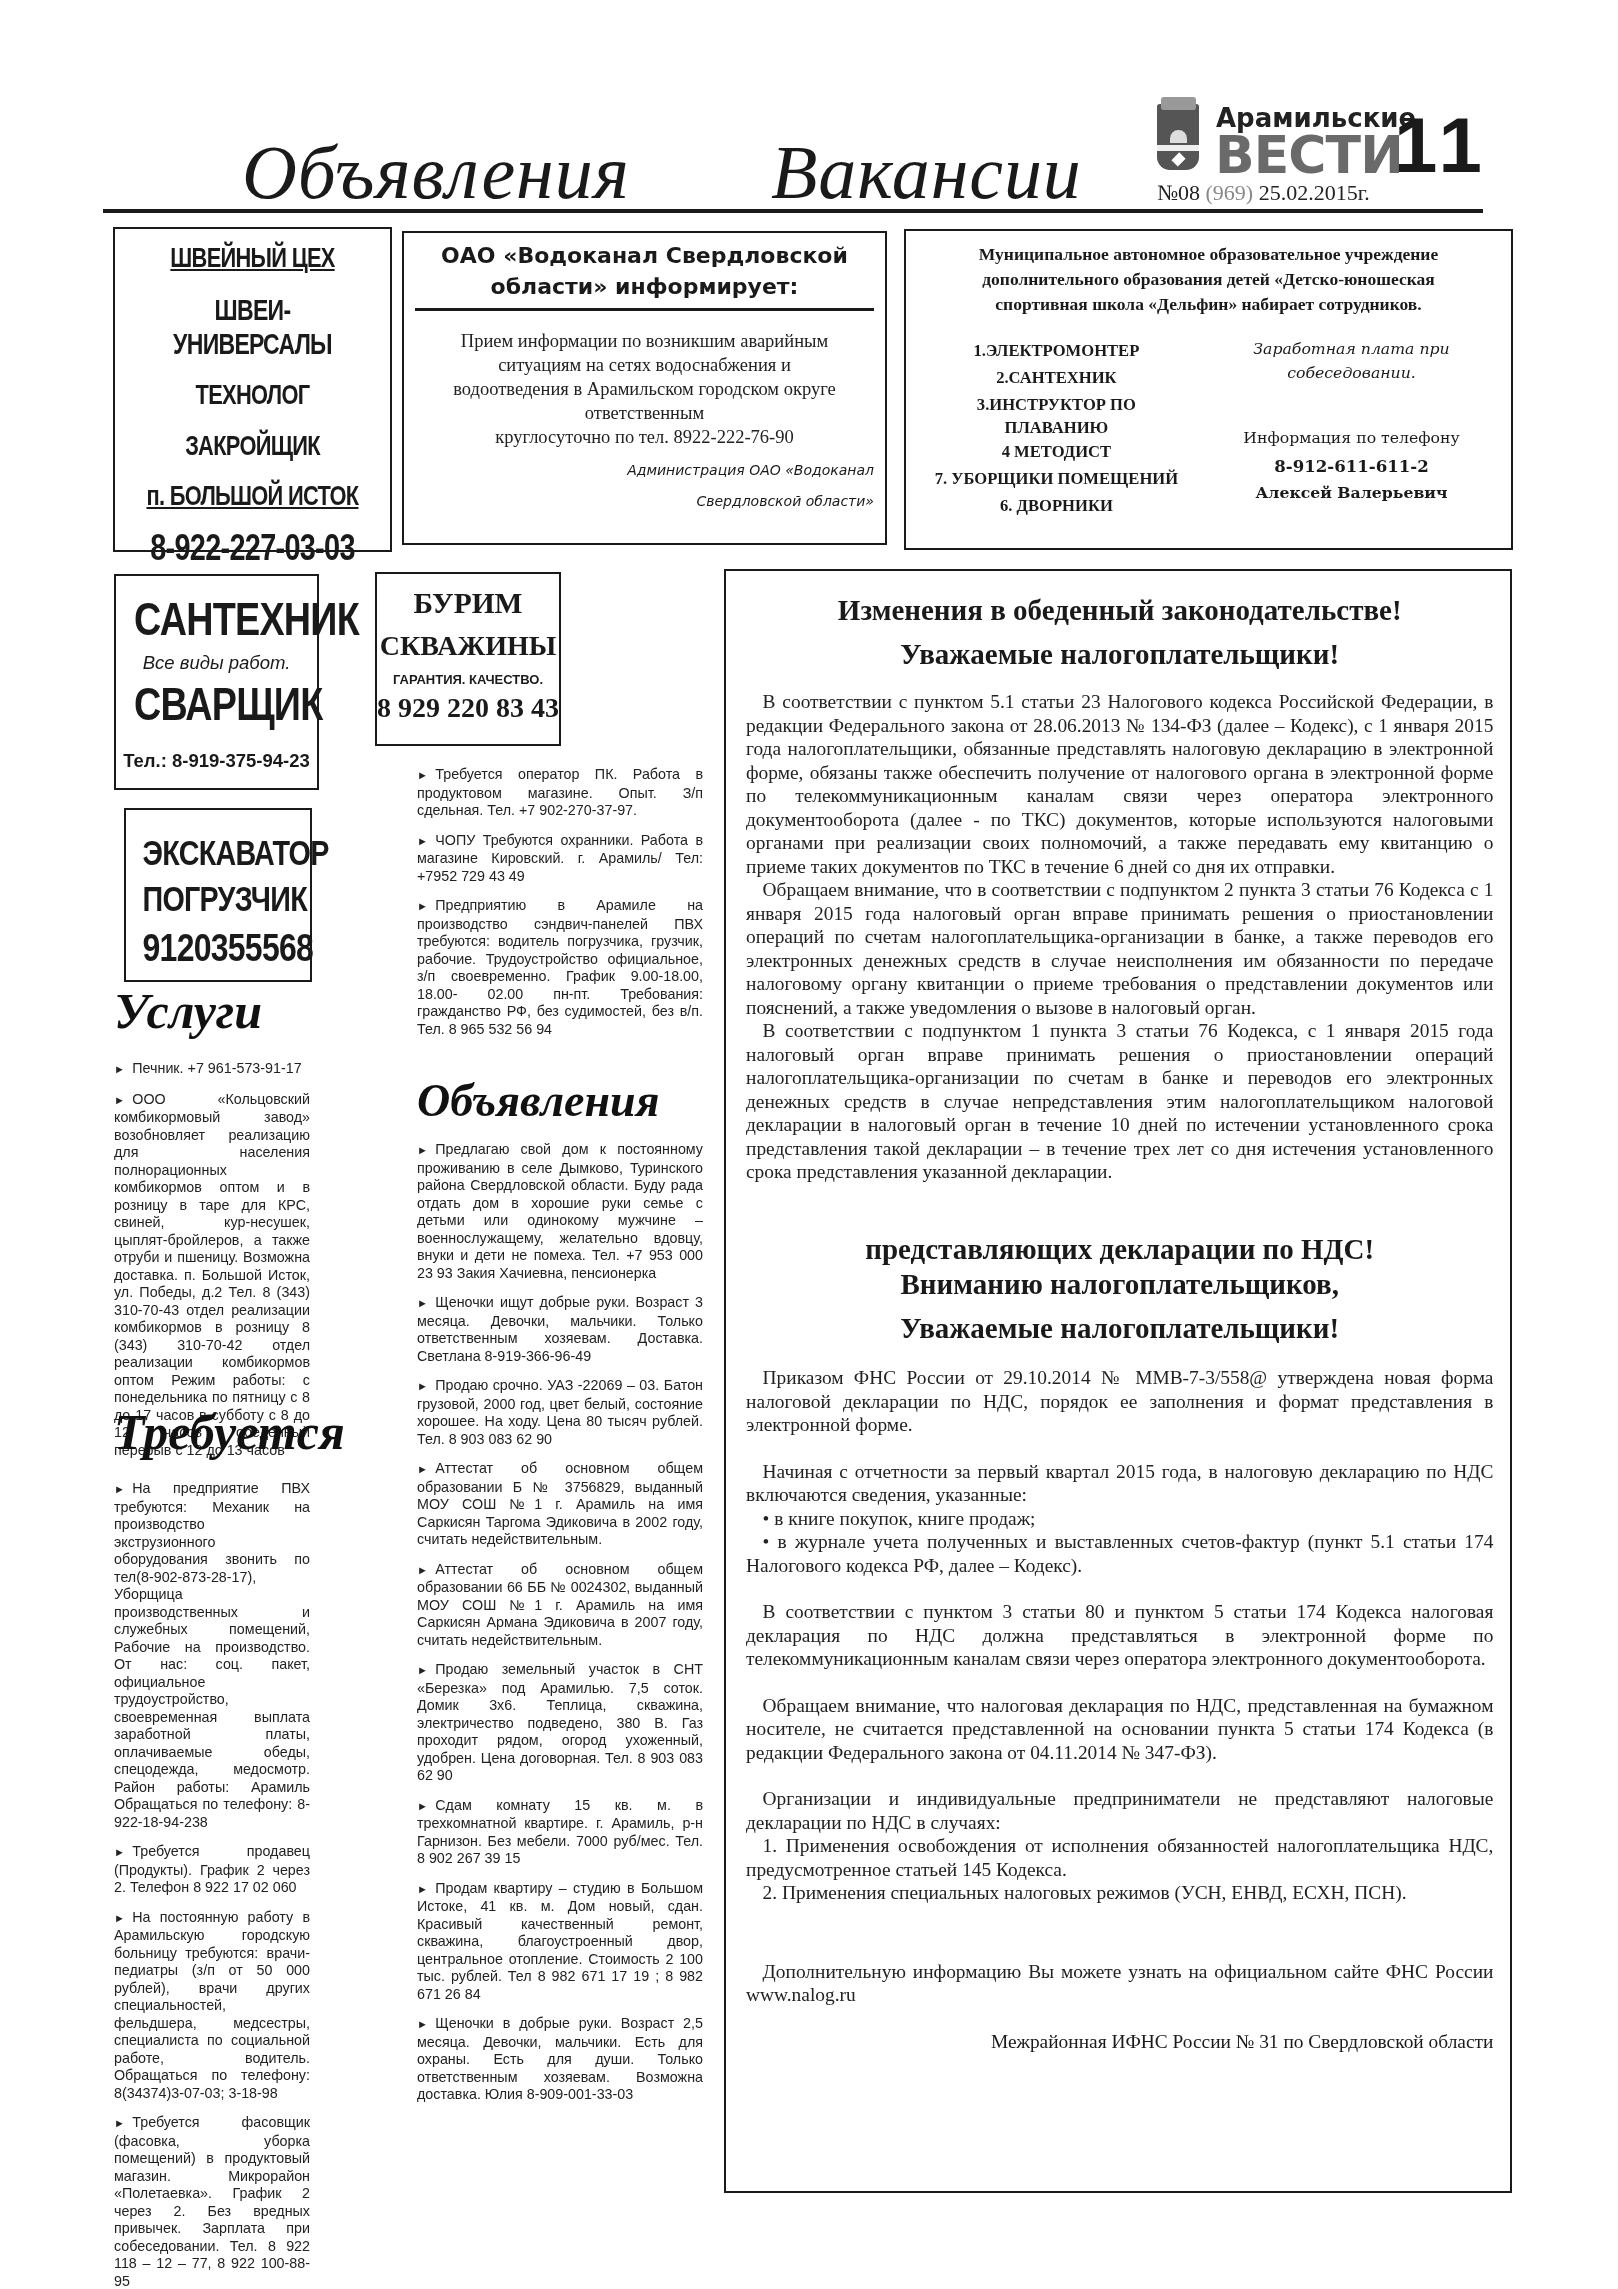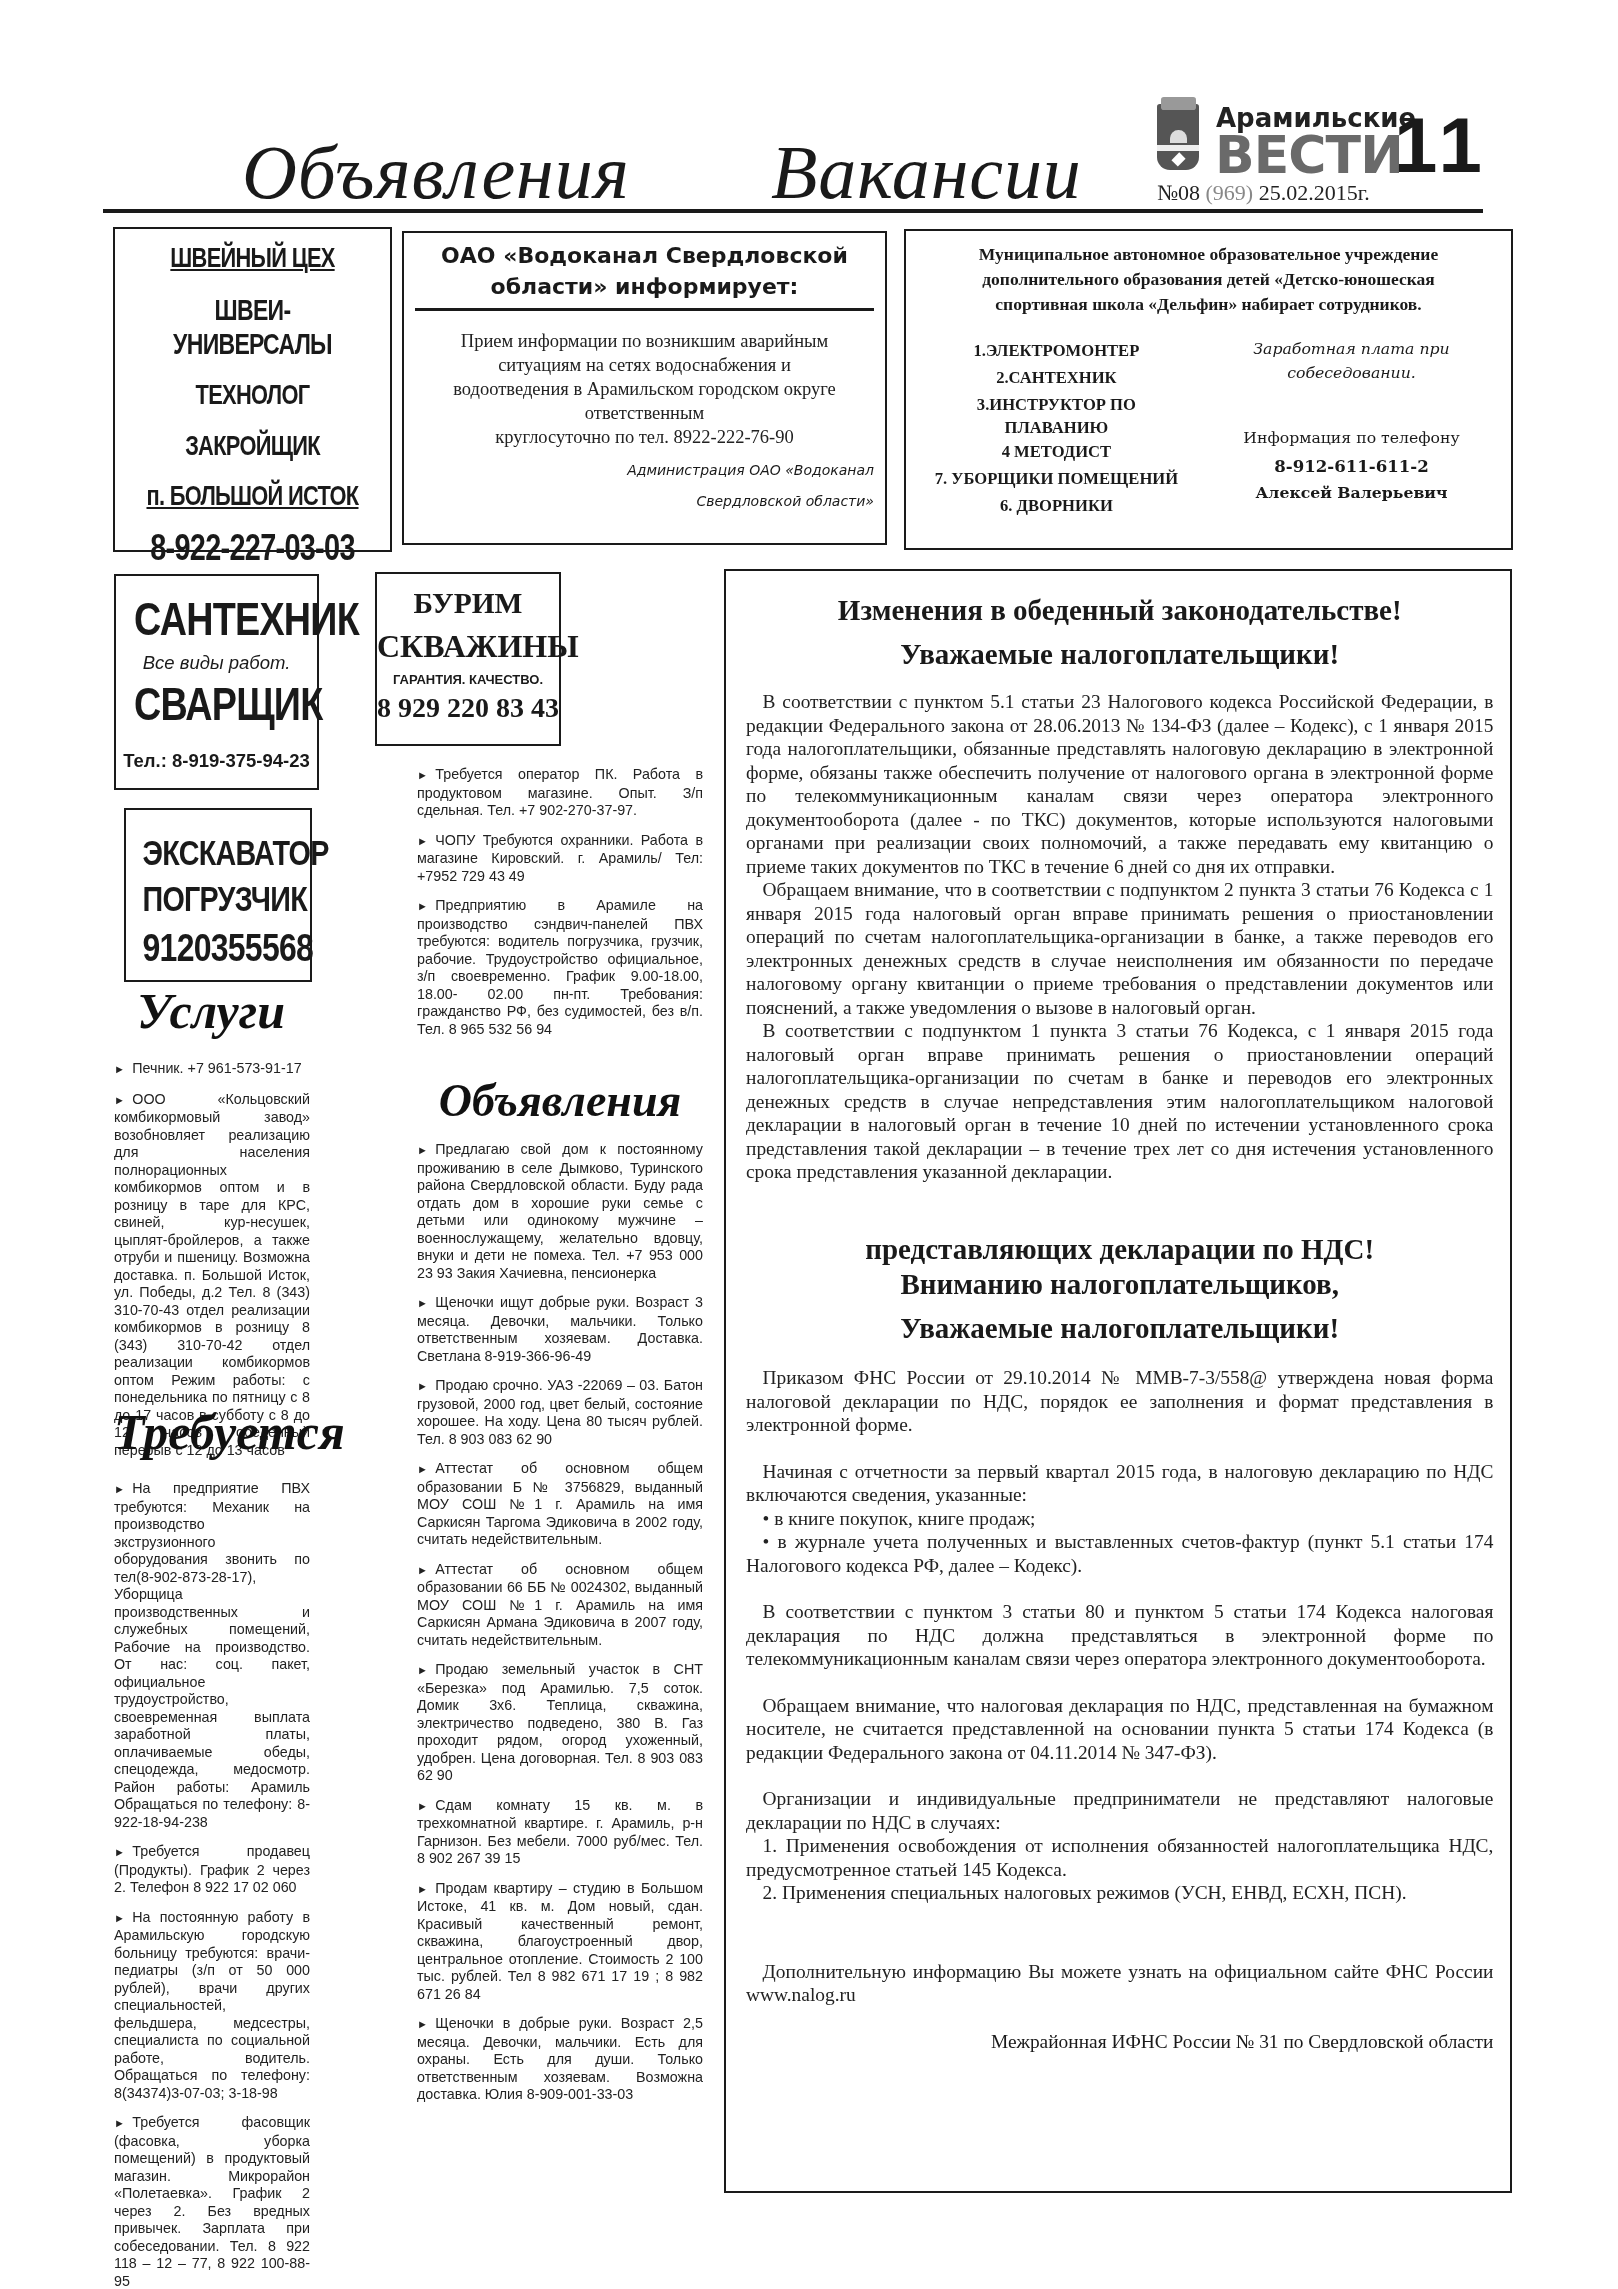--- a/index.html
+++ b/index.html
@@ -34,21 +34,21 @@
 
   
   .sch-head { text-align:center; font-family:"Liberation Serif", serif; font-weight:bold; font-size:17.5px; line-height:25px; }
   .sch-list div { text-align:center; font-family:"Liberation Serif", serif; font-weight:bold; font-size:16.6px; line-height:27px; }
   .sch-right { text-align:center; font-family:"DejaVu Serif", serif; font-size:15.7px; line-height:24px; }
 
   .big-ad { text-align:center; font-family:"Liberation Sans", sans-serif; font-weight:bold; transform: scaleX(0.82); letter-spacing:-0.9px; }
 
   .serif-ad { text-align:center; font-family:"Liberation Serif", serif; font-weight:bold; }
 
-  .heading-script { font-family:"Liberation Serif", serif; font-style:italic; font-weight:bold; font-size:50px; text-align:center; color:#111; }
+  .heading-script { font-family:"Liberation Serif", serif; font-style:italic; font-weight:bold; font-size:50px; color:#111; }
 
   
   .col { position:absolute; font-family:"Liberation Sans", sans-serif; font-size:14.3px; line-height:17.5px; text-align: justify; color:#222; }
   .ad { margin-bottom: 12px; }
   .ad .arrow { font-size: 11px; margin-right: 7.4px; }
 
   
   .tax-h { text-align:center; font-family:"Liberation Serif", serif; font-weight:bold; font-size:29px; line-height:44px; }
   .tax-p { font-family:"Liberation Serif", serif; font-size:19.4px; line-height:23.5px; text-align:justify; text-indent: 16.6px; color:#222; }
   .tax-gap { height: 23px; }
@@ -131,21 +131,21 @@
 </div>
 
 <div class="box" style="left:124px; top:808px; width:188px; height:174px; padding-top:20px;">
   <div class="big-ad" style="font-size:35px; line-height:46px;">ЭКСКАВАТОР</div>
   <div class="big-ad" style="font-size:35px; line-height:46px;">ПОГРУЗЧИК</div>
   <div class="big-ad" style="font-size:39px; line-height:52px;">9120355568</div>
 </div>
 
 <div class="box" style="left:375px; top:572px; width:186px; height:174px; padding-top:9.2px;">
   <div class="serif-ad" style="font-size:29.5px; line-height:41px;">БУРИМ</div>
-  <div class="serif-ad" style="font-size:32px; line-height:44px;">СКВАЖИНЫ</div>
+  <div class="serif-ad" style="font-size:28px; line-height:44px;">СКВАЖИНЫ</div>
   <div style="text-align:center; font-weight:bold; font-size:13px; margin-top:3.7px;">ГАРАНТИЯ. КАЧЕСТВО.</div>
   <div class="serif-ad" style="font-size:28px; line-height:41px;">8 929 220 83 43</div>
 </div>
 
 <div class="abs heading-script" style="left:114px; top:982px; width:194px;">Услуги</div>
 <div class="col" style="left:114px; top:1060px; width:196px;">
   <div class="ad"><span class="arrow">►</span><span>Печник. +7 961-573-91-17</span></div>
   <div class="ad"><span class="arrow">►</span><span>ООО «Кольцовский комбикормовый завод»  возобновляет реализацию для населения полнорационных комбикормов оптом и в розницу в таре для КРС, свиней, кур-несушек, цыплят-бройлеров, а также отруби и пшеницу. Возможна доставка. п. Большой Исток, ул. Победы, д.2 Тел. 8 (343) 310-70-43 отдел реализации комбикормов в розницу 8 (343) 310-70-42 отдел реализации комбикормов оптом  Режим работы: с понедельника по пятницу с 8 до 17 часов в субботу с 8 до 12 часов обеденный перерыв с 12 до 13 часов</span></div>
 </div>
 

